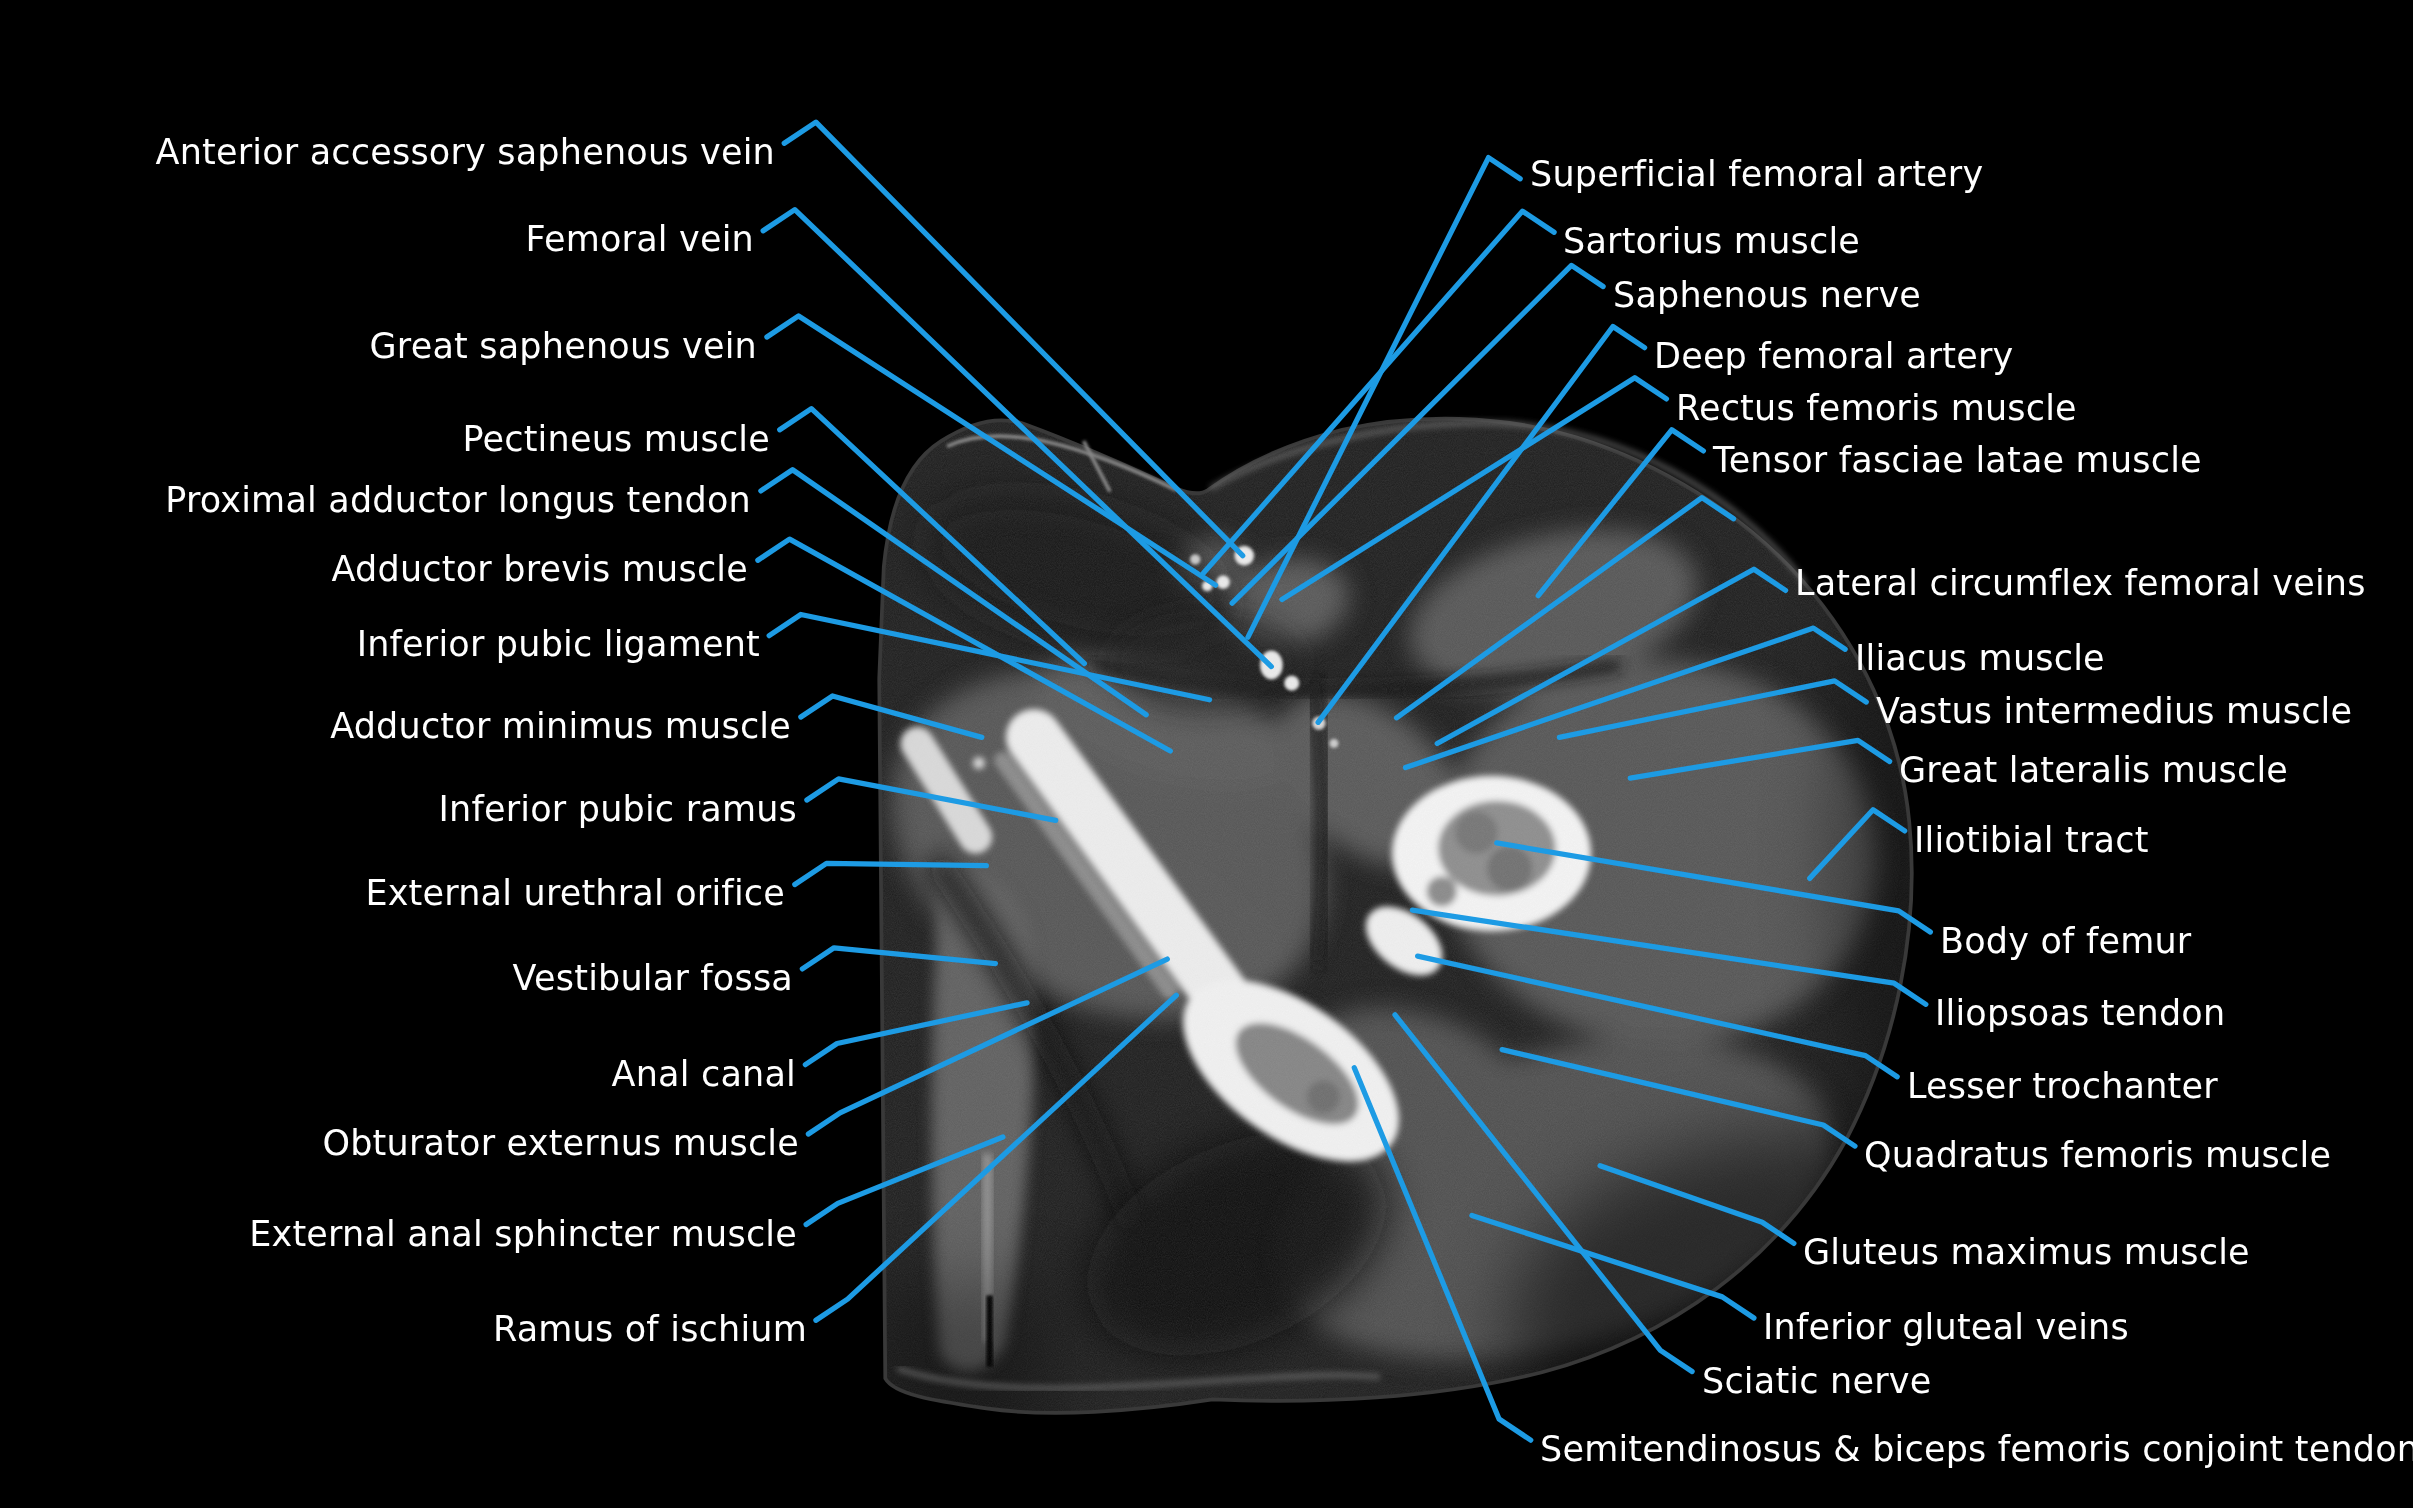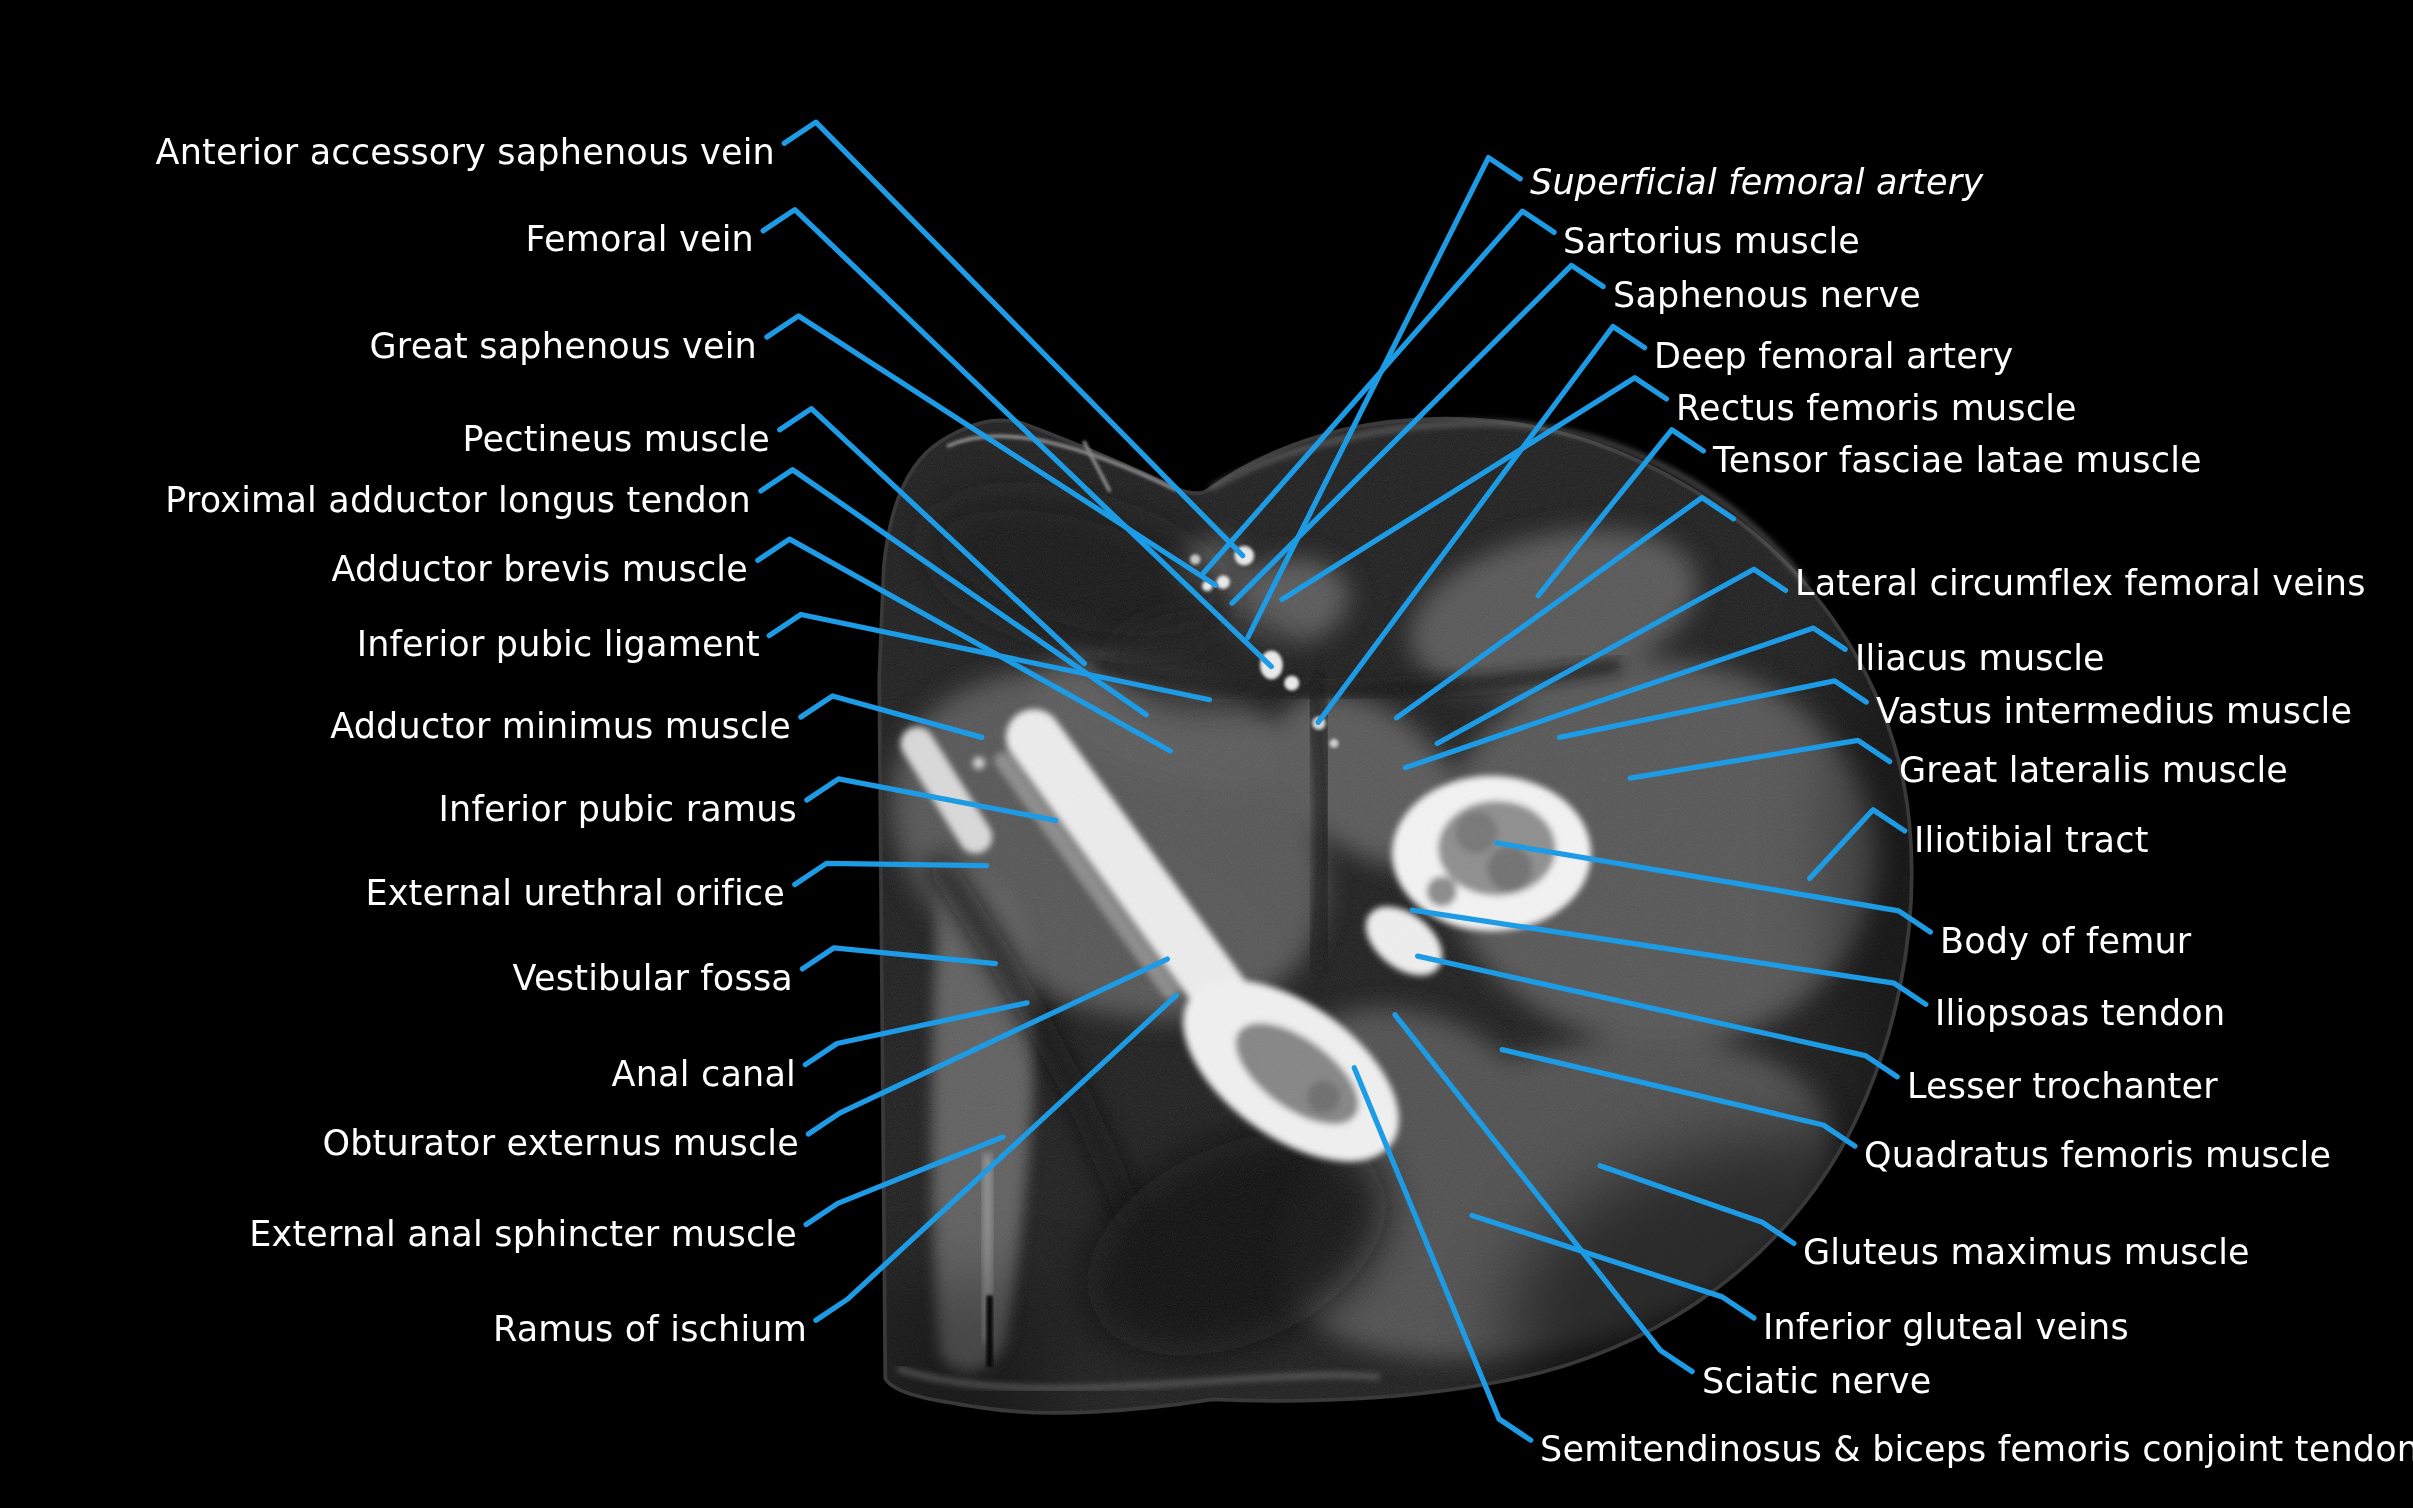--- a/index.html
+++ b/index.html
@@ -188,21 +188,21 @@
       <div class="label left" style="top: 549px; right: 1665px;">Adductor brevis muscle</div>
       <div class="label left" style="top: 624px; right: 1653px;">Inferior pubic ligament</div>
       <div class="label left" style="top: 706px; right: 1622px;">Adductor minimus muscle</div>
       <div class="label left" style="top: 789px; right: 1616px;">Inferior pubic ramus</div>
       <div class="label left" style="top: 873px; right: 1628px;">External urethral orifice</div>
       <div class="label left" style="top: 958px; right: 1620px;">Vestibular fossa</div>
       <div class="label left" style="top: 1054px; right: 1617px; text-align: right;">Anal canal</div>
       <div class="label left" style="top: 1123px; right: 1614px;">Obturator externus muscle</div>
       <div class="label left" style="top: 1214px; right: 1616px;">External anal sphincter muscle</div>
       <div class="label left" style="top: 1309px; right: 1606px;">Ramus of ischium</div>
-      <div class="label right" style="top: 162px; left: 1530px; font-style: italic;">Superficial femoral artery</div>
+      <div class="label right" style="top: 154px; left: 1530px;">Superficial femoral artery</div>
       <div class="label right" style="top: 221px; left: 1563px;">Sartorius muscle</div>
       <div class="label right" style="top: 275px; left: 1613px;">Saphenous nerve</div>
       <div class="label right" style="top: 336px; left: 1654px; text-align: right;">Deep femoral artery</div>
       <div class="label right" style="top: 388px; left: 1676px;">Rectus femoris muscle</div>
       <div class="label right" style="top: 440px; left: 1713px;">Tensor fasciae latae muscle</div>
       <div class="label right" style="top: 563px; left: 1795px;">Lateral circumflex femoral veins</div>
       <div class="label right" style="top: 638px; left: 1855px;">Iliacus muscle</div>
       <div class="label right" style="top: 691px; left: 1876px;">Vastus intermedius muscle</div>
       <div class="label right" style="top: 750px; left: 1899px;">Great lateralis muscle</div>
       <div class="label right" style="top: 820px; left: 1914px;">Iliotibial tract</div>

